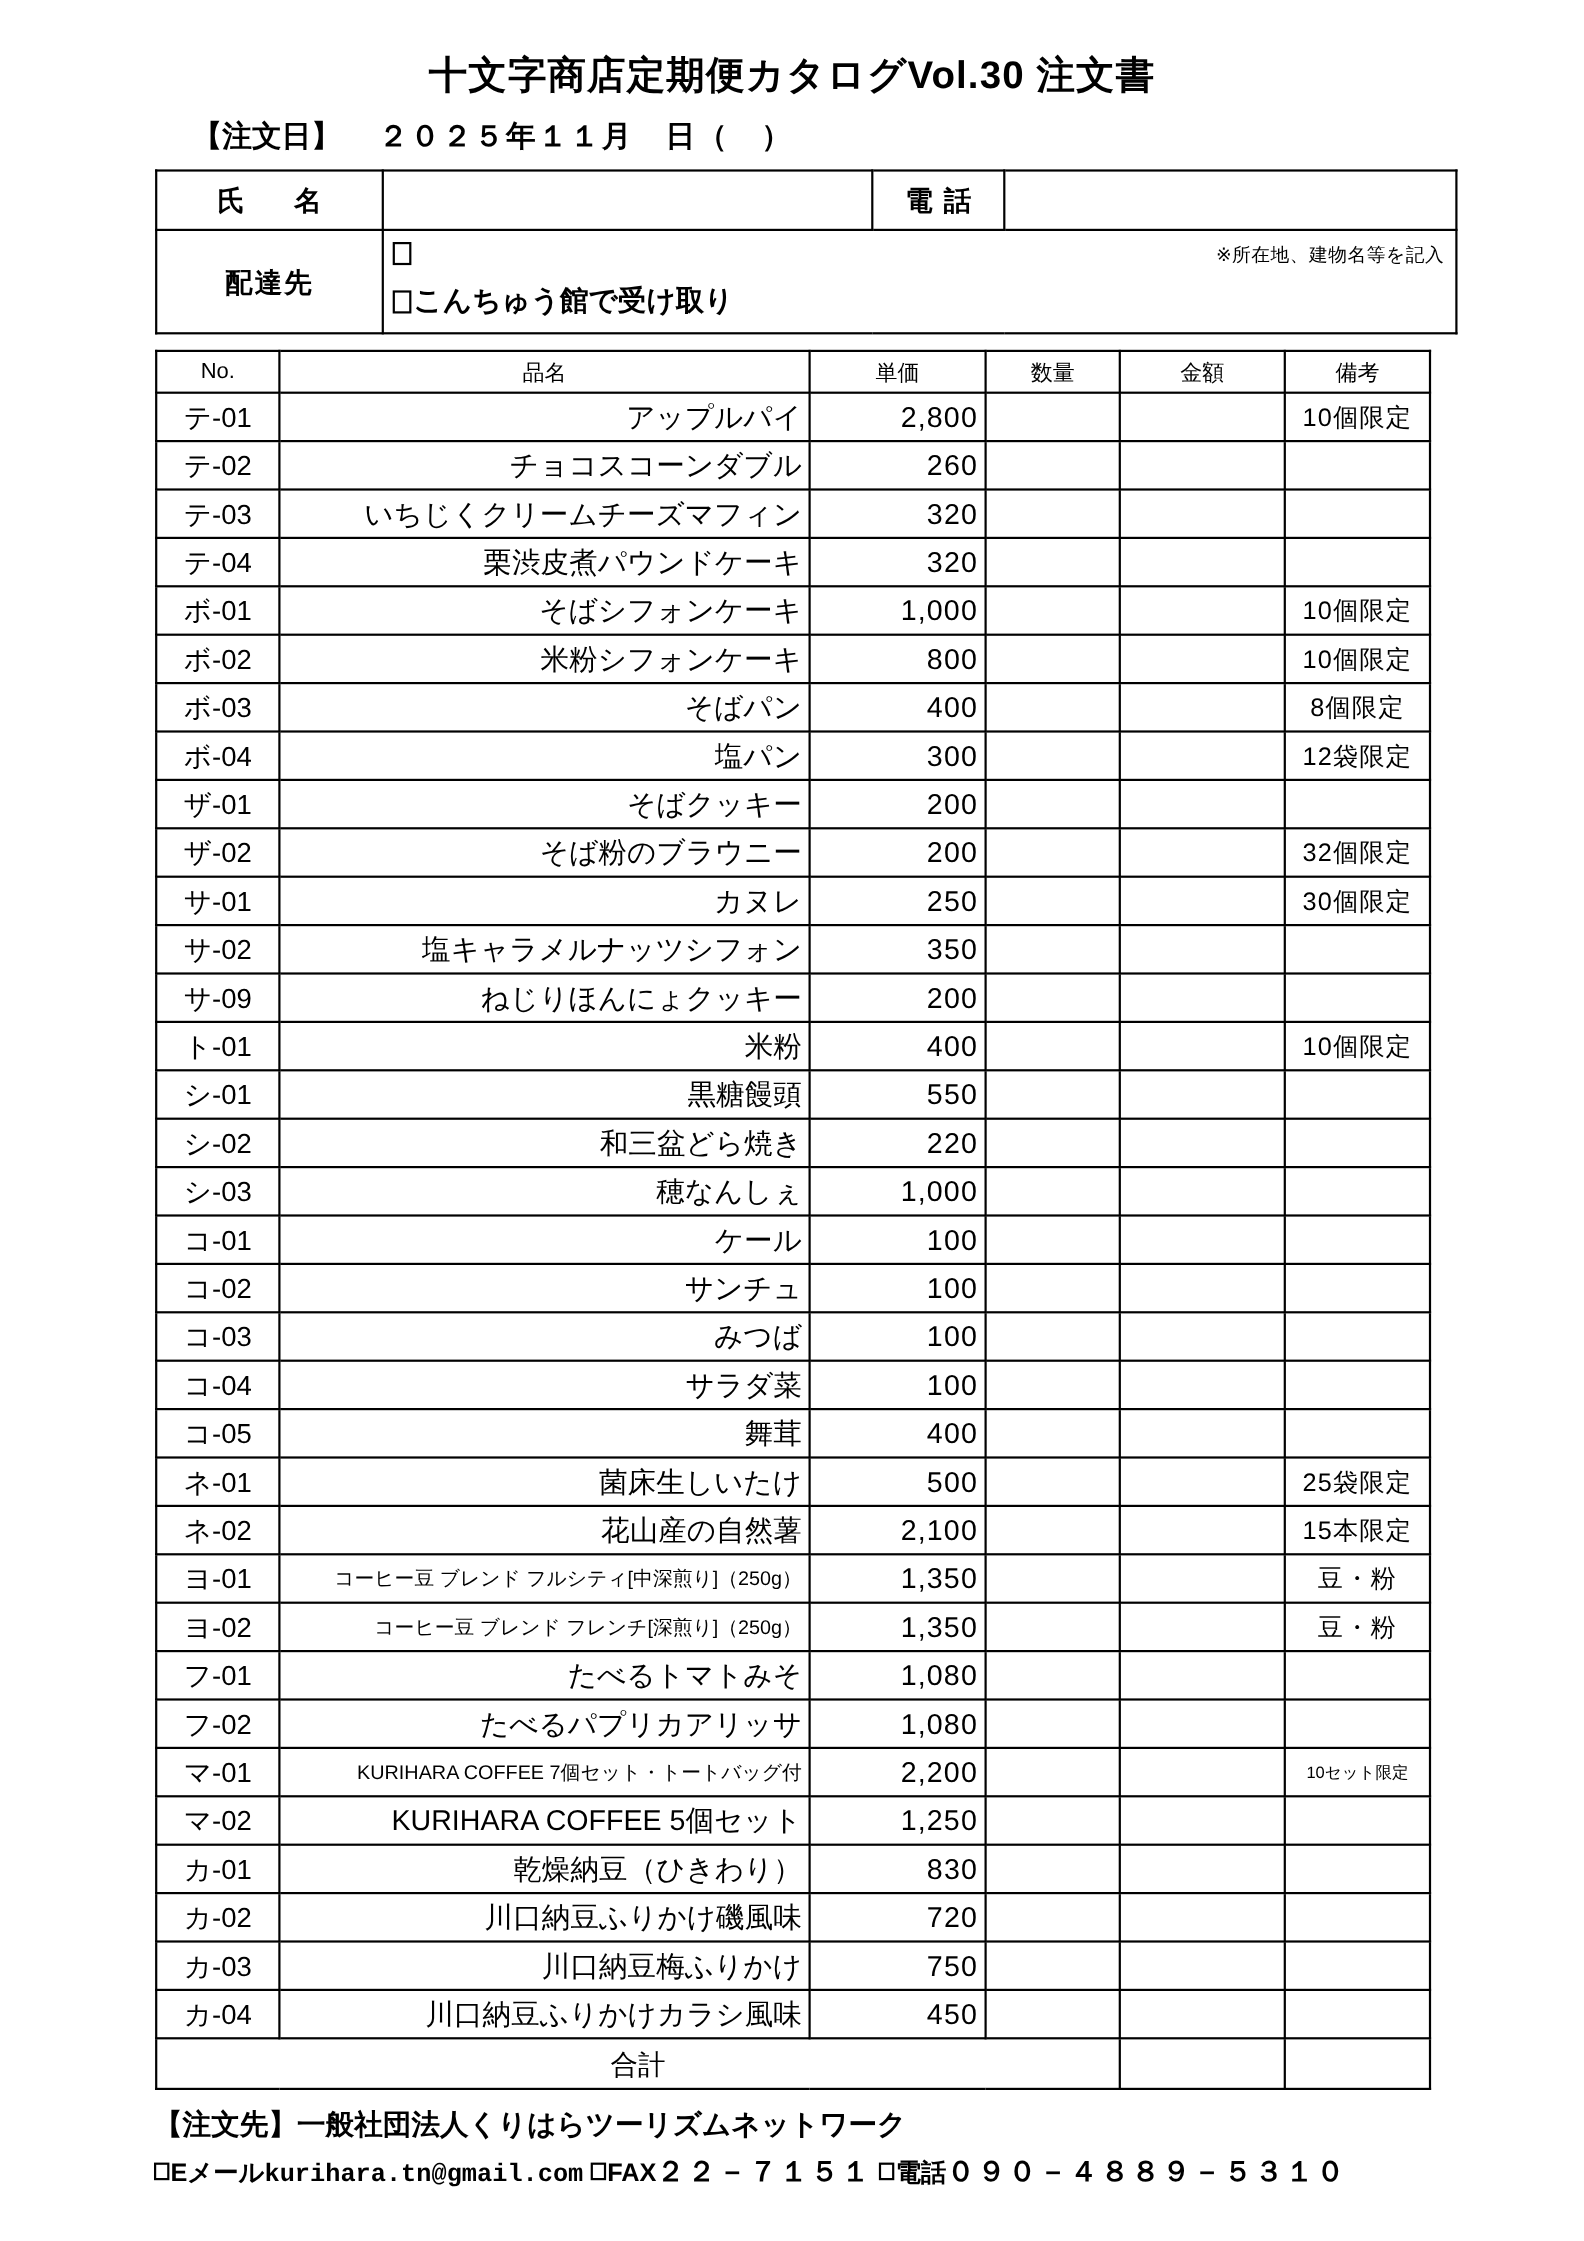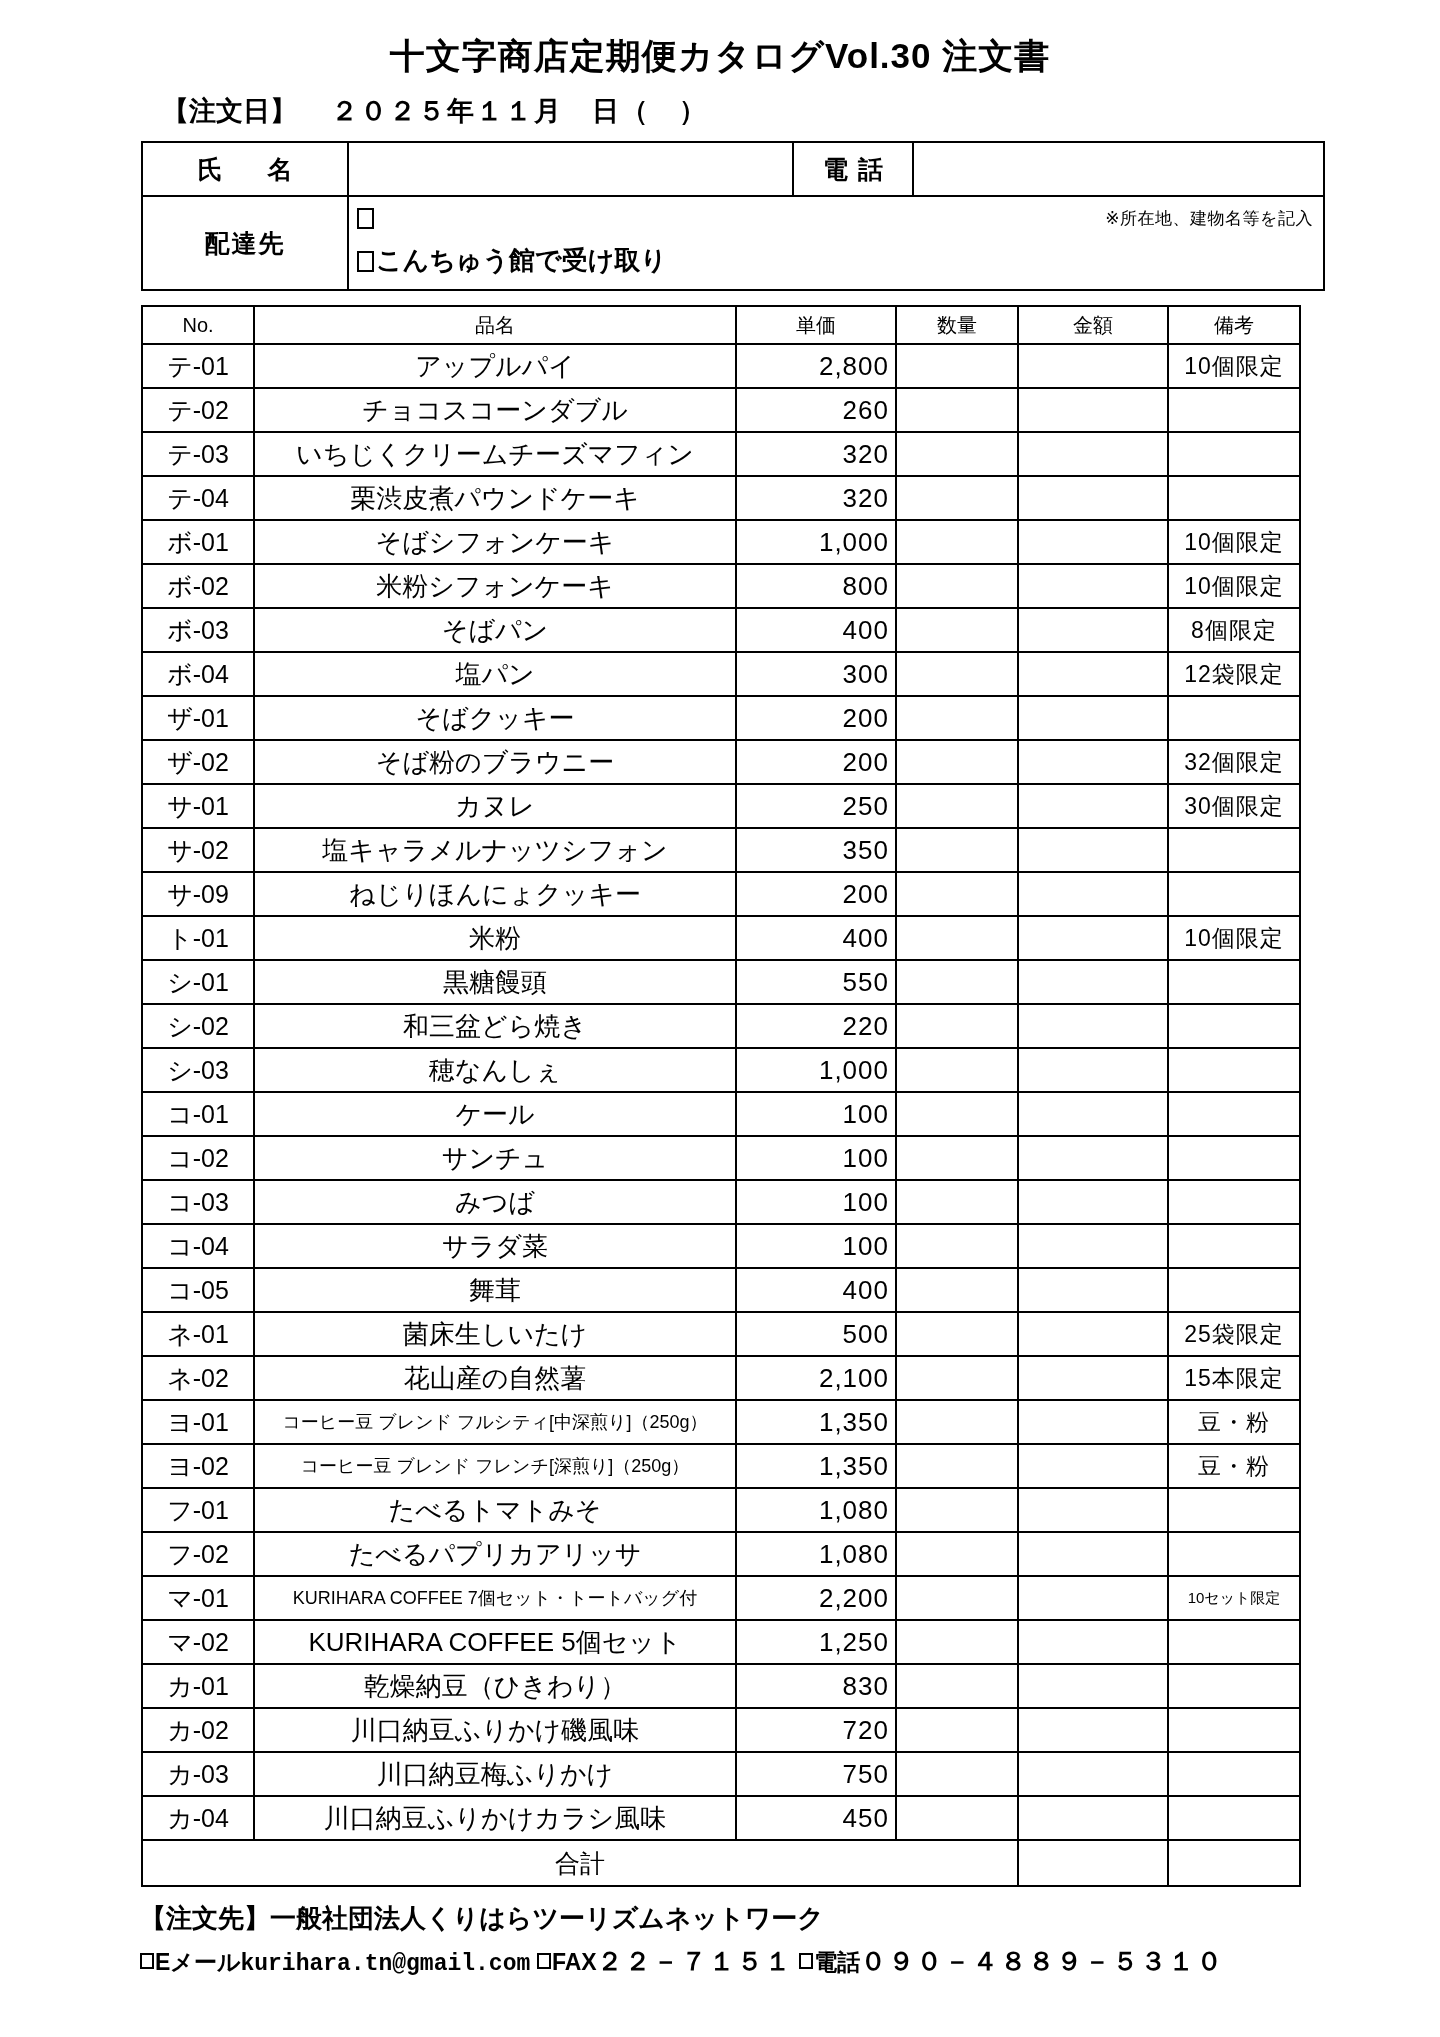--- a/index.html
+++ b/index.html
@@ -11,21 +11,21 @@
     width: 1440px;
     height: 2037px;
     font-family: "Liberation Sans", "DejaVu Sans", sans-serif;
     color: #000000;
     -webkit-font-smoothing: none;
   }
   .page {
     position: relative;
     width: 1440px;
     height: 2037px;
-    padding: 0;
+    padding: 13px;
   }
 
   
   .title {
     text-align: center;
     font-size: 35px;
     font-weight: bold;
     letter-spacing: 1px;
     padding-top: 38px;
     line-height: 1.0;
@@ -138,21 +138,21 @@
   col.w-amt   { width: 150px; }
   col.w-note  { width: 132px; }
 
   td.no {
     text-align: center;
     font-size: 25px;
     letter-spacing: 0px;
     white-space: nowrap;
   }
   td.nm {
-    text-align: center;
+    text-align: right;
     font-size: 26px;
     white-space: nowrap;
     padding-left: 7px;
   }
   td.nm.small {
     font-size: 18px;
     letter-spacing: 0px;
   }
   td.pr {
     text-align: right;

